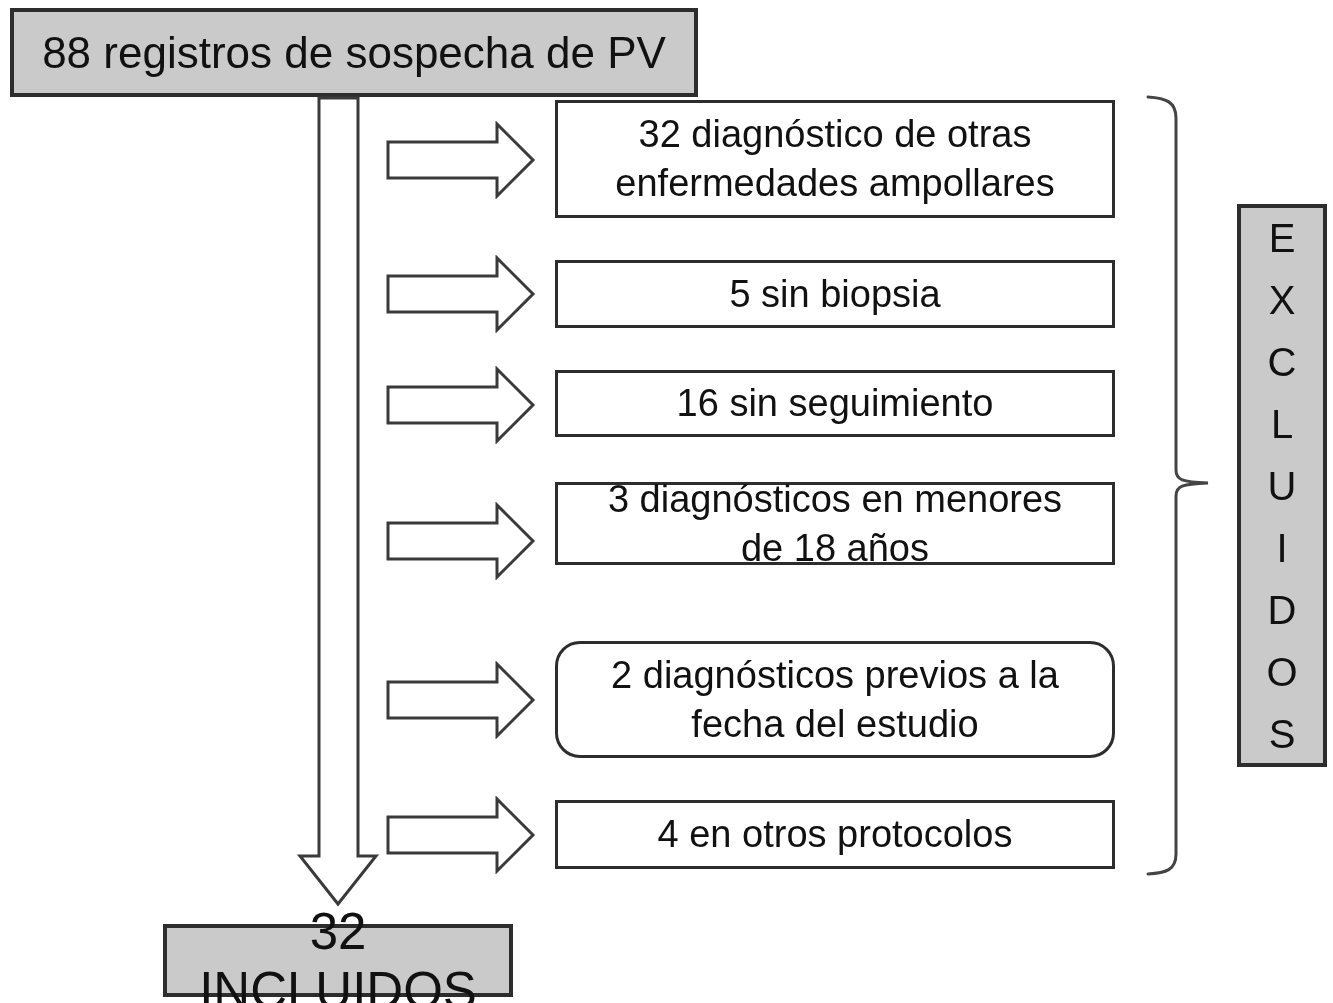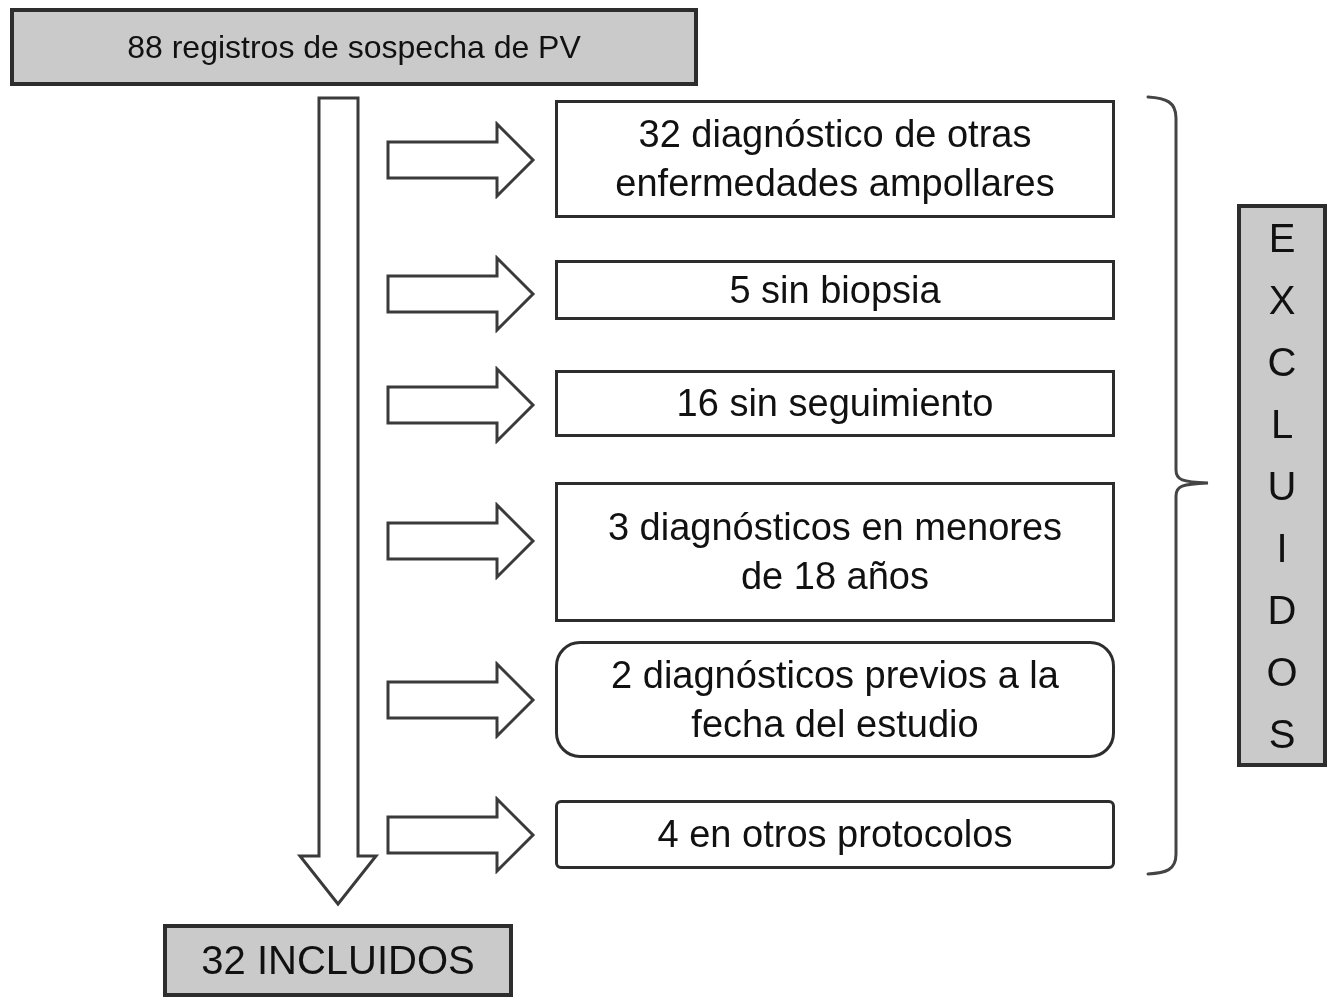--- a/index.html
+++ b/index.html
@@ -16,22 +16,22 @@
   .gray-box {
     position: absolute;
     background: #cacaca;
     border: 4px solid #2d2d2d;
     box-sizing: border-box;
     display: flex;
     align-items: center;
     justify-content: center;
     text-align: center;
   }
-  .top-box    { left: 10px;  top: 8px;   width: 688px; height: 78px;  font-size: 32px; }
-  .included-box { left: 163px; top: 924px; width: 350px; height: 73px; font-size: 40px; }
+  .top-box    { left: 10px;  top: 8px;   width: 688px; height: 89px;  font-size: 44px; }
+  .included-box { left: 163px; top: 924px; width: 350px; height: 73px; font-size: 51px; }
   .excluded-box {
     left: 1237px; top: 204px; width: 90px; height: 563px;
     flex-direction: column;
     font-size: 40px;
     line-height: 42px;
     gap: 20px;
   }
   .excluded-box span { display: block; text-align: center; }
   .white-box {
     position: absolute;
@@ -42,25 +42,25 @@
     box-sizing: border-box;
     display: flex;
     align-items: center;
     justify-content: center;
     text-align: center;
     font-size: 38px;
     line-height: 1.28;
   }
   .white-box .box-text { white-space: pre-line; padding: 0 8px; }
   .b1 { top: 100px; height: 118px; }
-  .b2 { top: 260px; height: 60px; text-align: right;  }
+  .b2 { top: 260px; height: 68px; text-align: right;  }
   .b3 { top: 370px; height: 67px;  }
-  .b4 { top: 482px; height: 140px; }
+  .b4 { top: 482px; height: 83px; }
   .b5 { top: 641px; height: 117px; border-radius: 25px; }
-  .b6 { top: 800px; height: 69px; border-radius: 6px;  }
+  .b6 { top: 800px; height: 69px;  }
   svg { display: block; }
 </style>
 </head>
 <body>
 
 <div class="canvas">
 
   <div class="gray-box top-box">
     <span>88 registros de sospecha de PV</span>
   </div>

